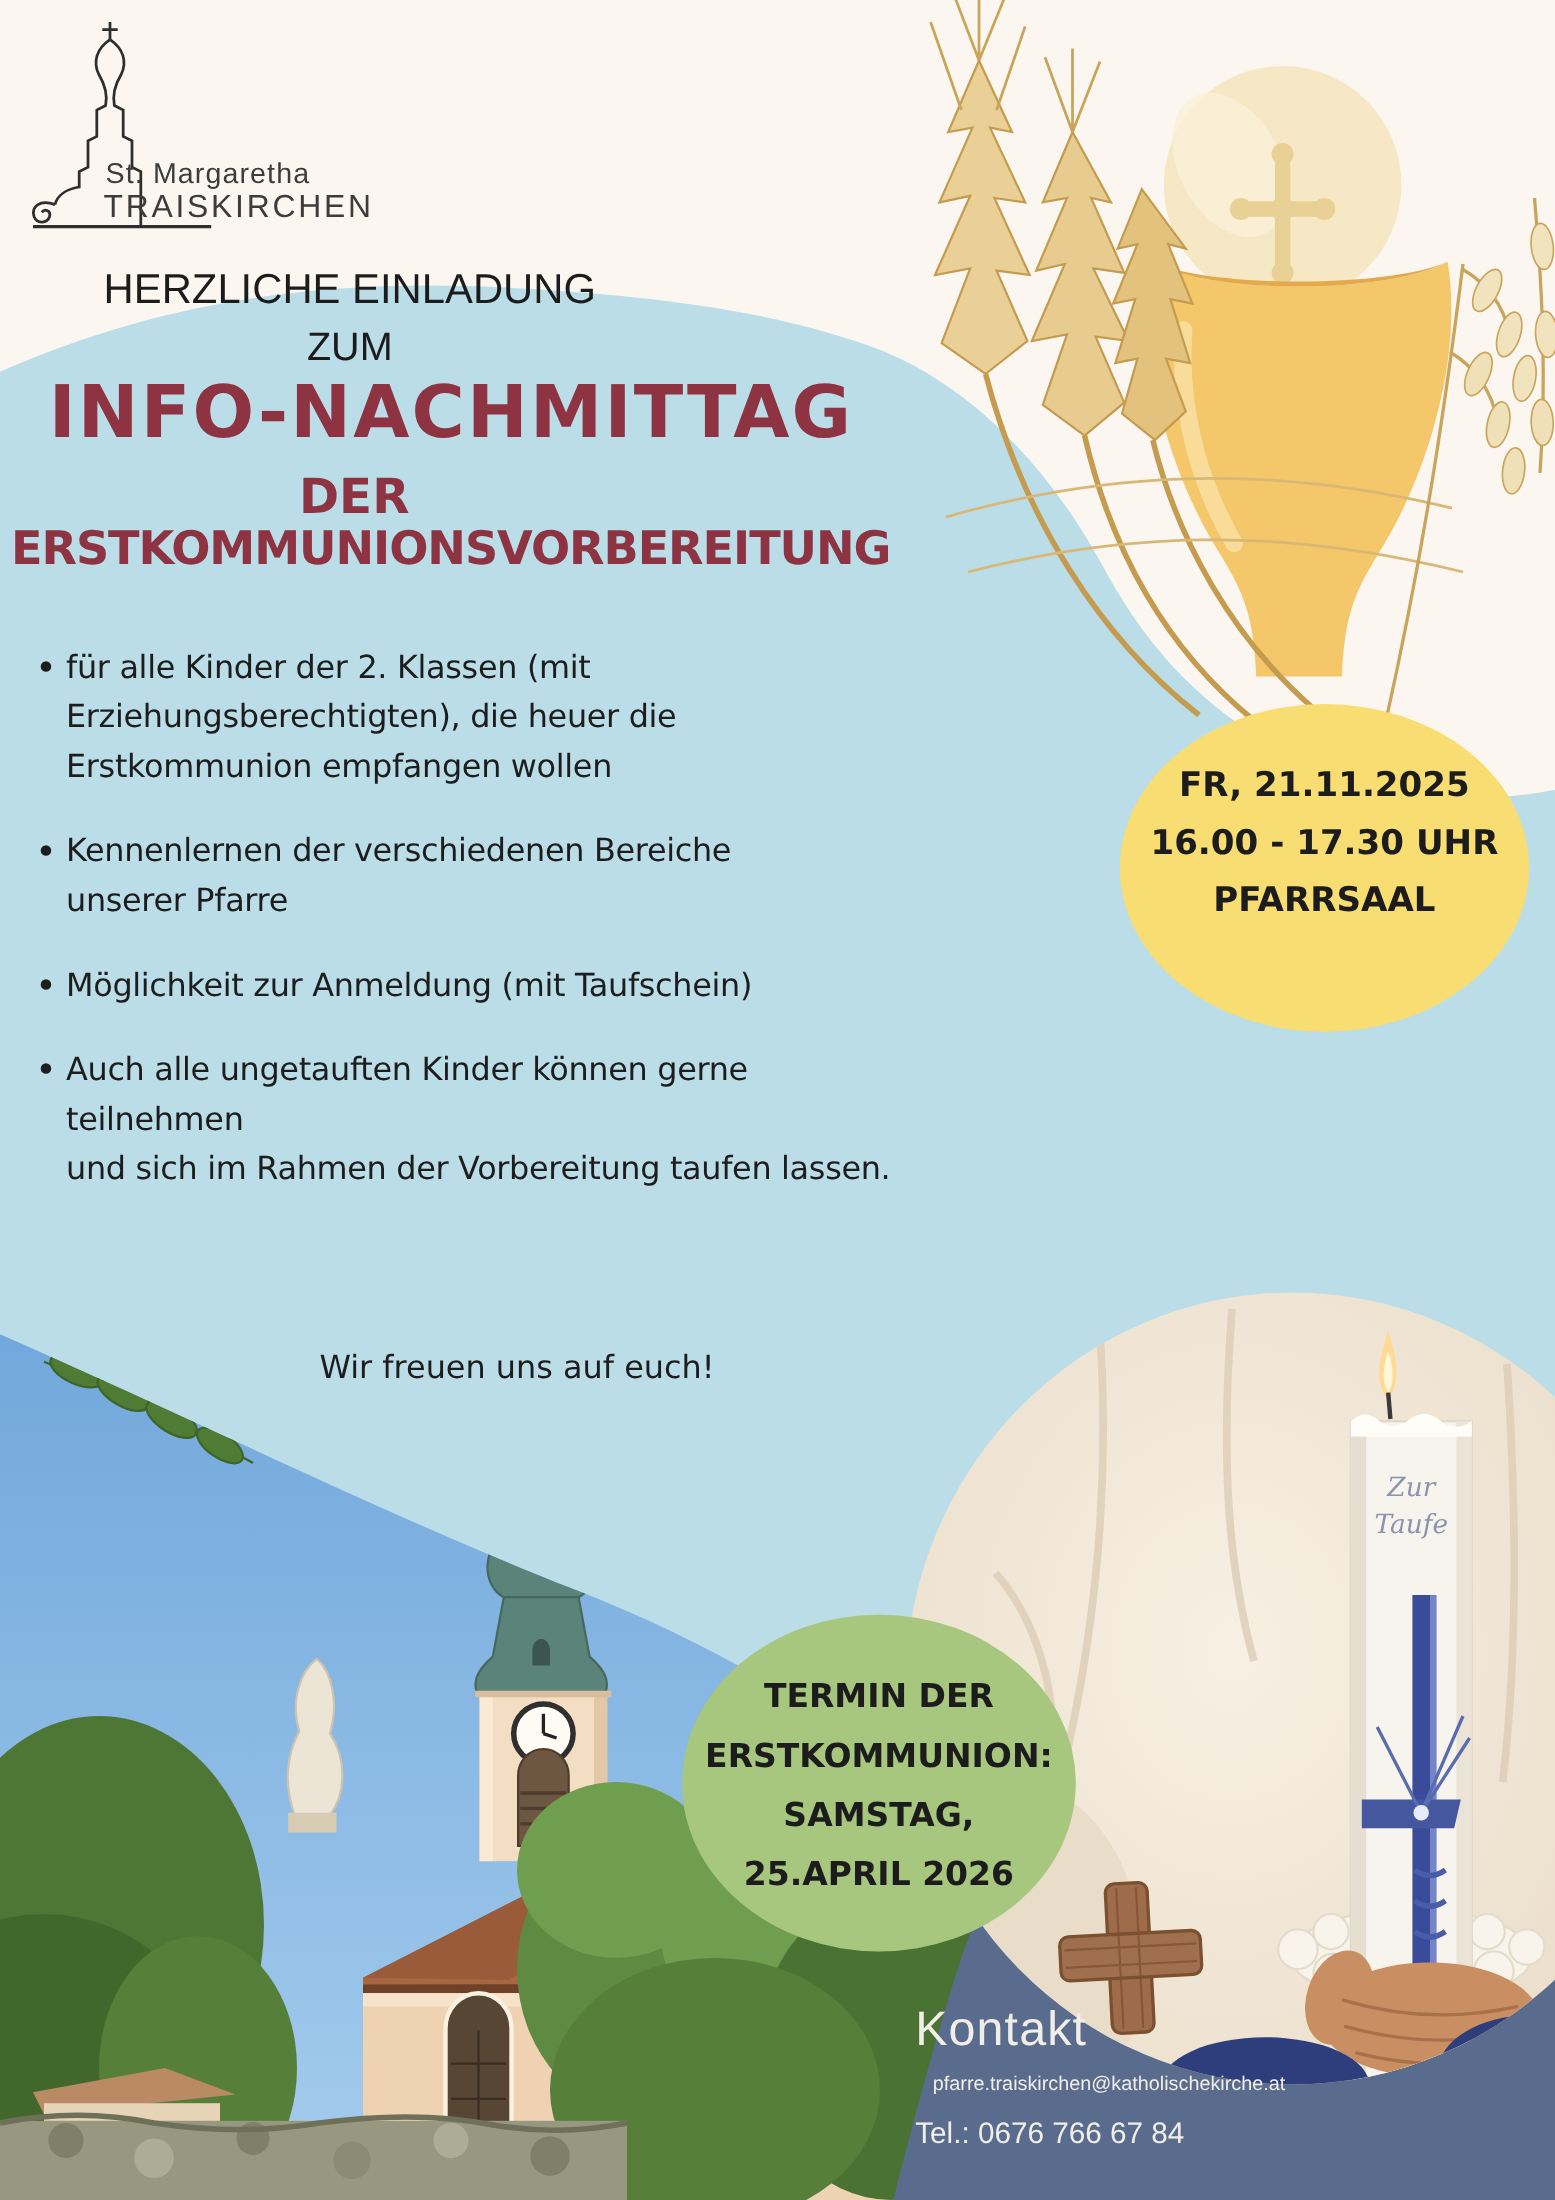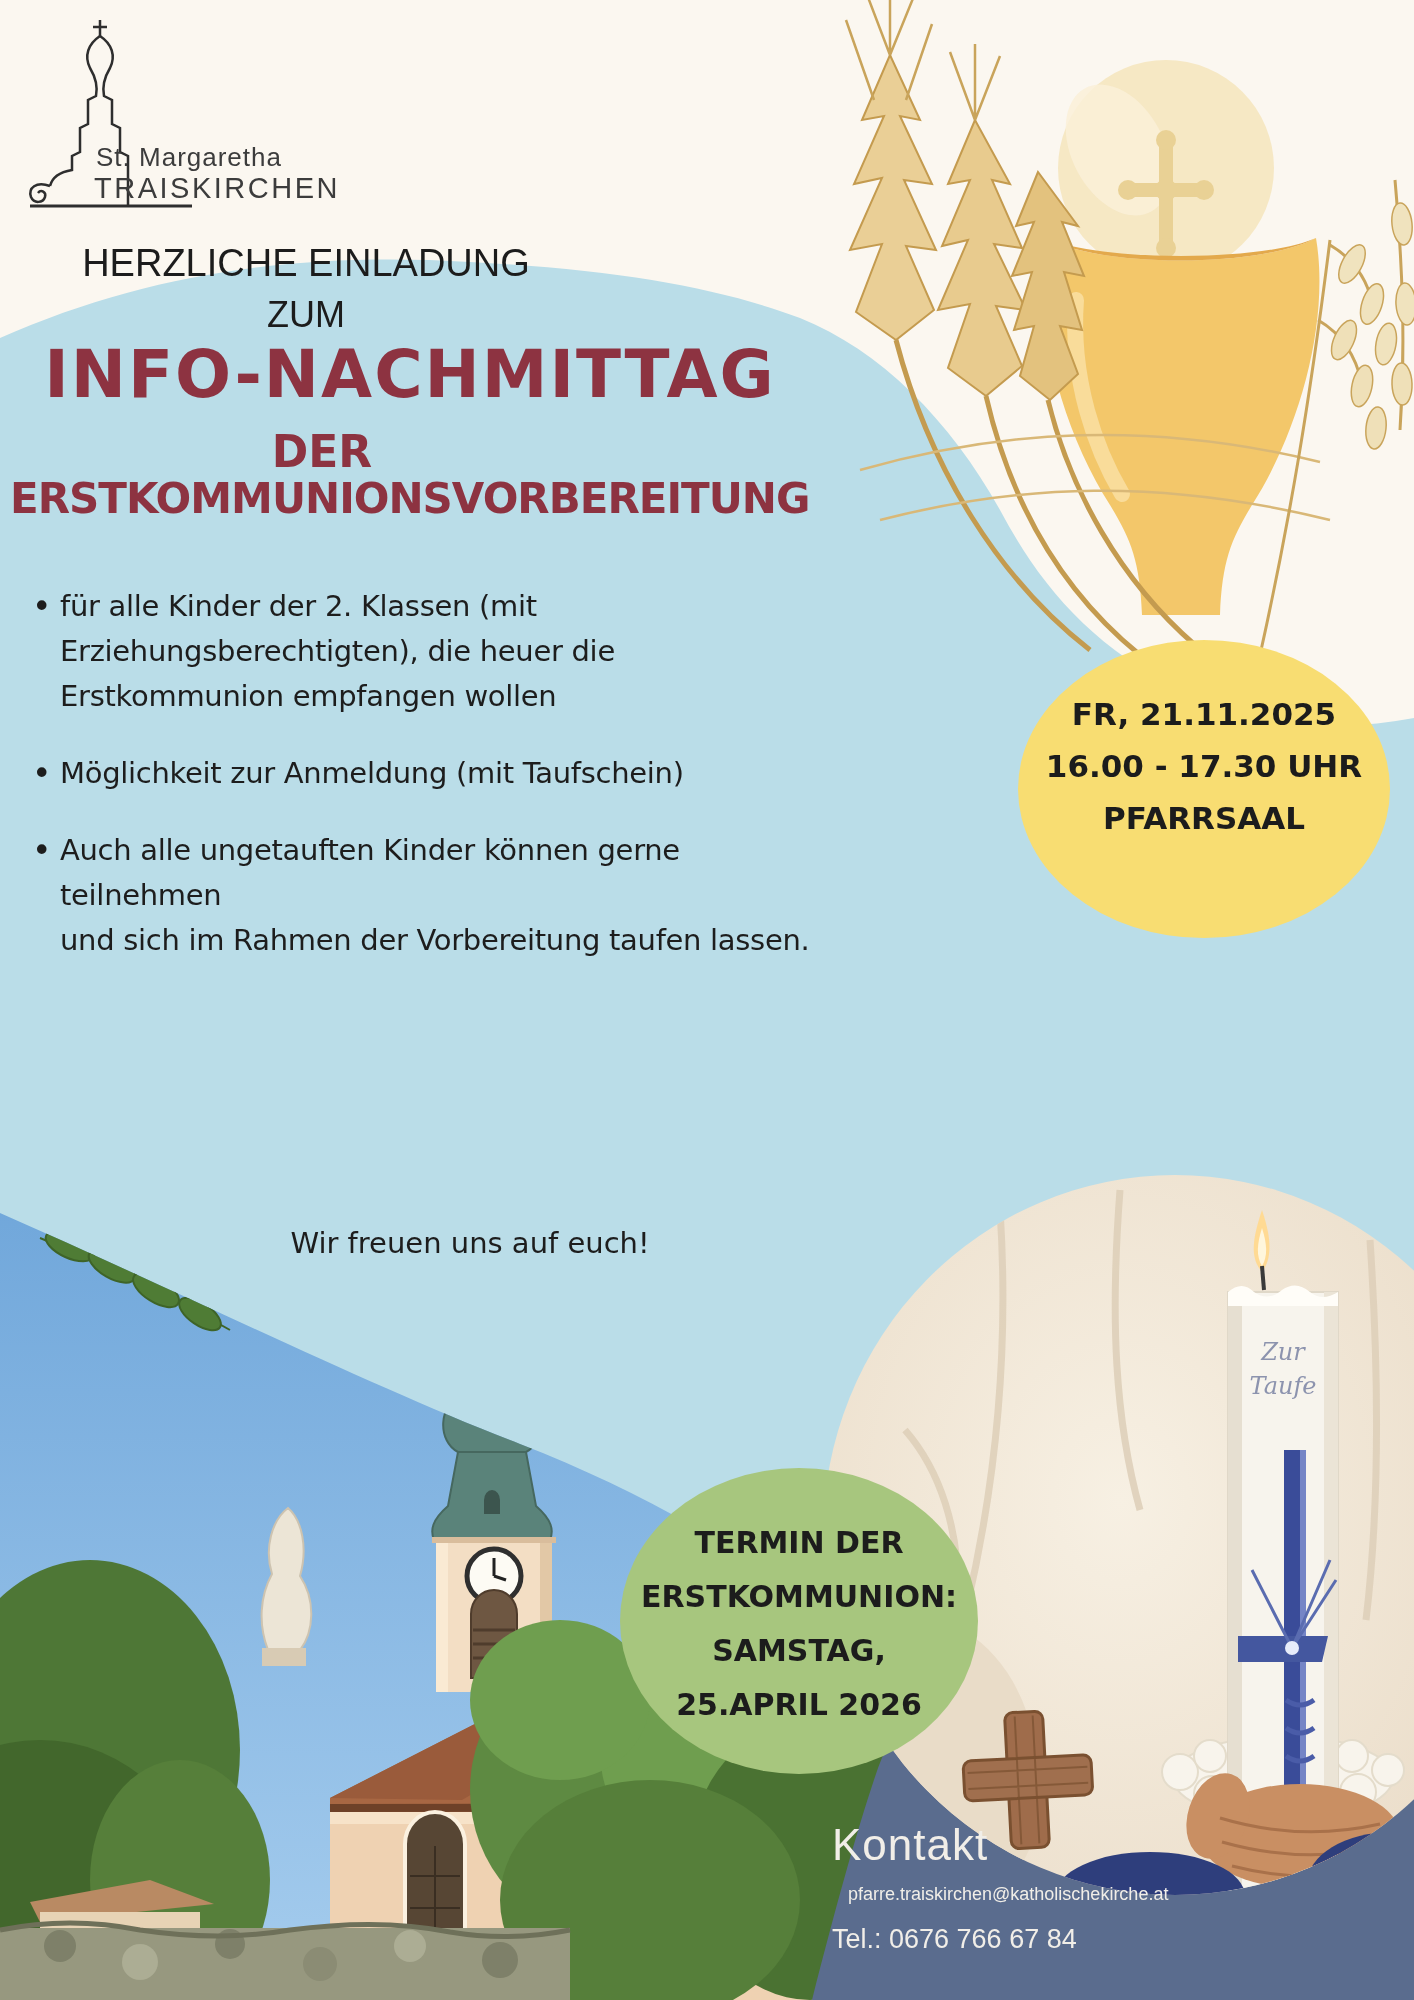--- a/index.html
+++ b/index.html
@@ -4,21 +4,21 @@
 <style>
   html,body{margin:0;padding:0;background:#e8e8e8;}
   .page{position:relative;width:1414px;height:2000px;background:#FBF7F0;overflow:hidden;
         font-family:"DejaVu Sans",sans-serif;}
   .page svg.bg{position:absolute;left:0;top:0;z-index:0;}
   .abs{position:absolute;z-index:2;}
   .badge{position:absolute;z-index:1;border-radius:50%;text-align:center;
          font-weight:bold;color:#1c1c1c;font-family:"DejaVu Sans",sans-serif;}
   .badge .bl{display:block;}
   .logo-text{font-family:"Liberation Sans",sans-serif;color:#3c3c3c;z-index:2;}
-  .h-line{font-family:"Liberation Sans",sans-serif;color:#1c1c1c;text-align:center;}
+  .h-line{font-family:"Liberation Sans",sans-serif;color:#1c1c1c;text-align:center;padding-left:12px;}
   .maroon{color:#8D3341;font-weight:bold;text-align:center;font-family:"DejaVu Sans",sans-serif;}
   .bullets{list-style:none;margin:0;padding:0;color:#1d1d1d;font-size:29px;line-height:45px;letter-spacing:-0.3px;}
   .bullets li{position:relative;padding-left:30px;white-space:pre-line;margin-top:32px;}
   .bullets li::before{content:"\2022";position:absolute;left:2px;top:0;font-size:33px;}
   .closing{color:#1d1d1d;font-size:29px;text-align:center;}
   .contact{font-family:"Liberation Sans",sans-serif;font-weight:300;color:#F1EEE8;z-index:2;}
 </style>
 </head>
 <body>
 
@@ -271,20 +271,22 @@
   <div class="abs h-line" style="left:0;top:242px;width:612px;font-size:38px;">HERZLICHE EINLADUNG</div>
   <div class="abs h-line" style="left:0;top:294px;width:612px;font-size:36px;">ZUM</div>
   <div class="abs maroon" style="left:0;top:336px;width:820px;font-size:66px;letter-spacing:2px;">INFO-NACHMITTAG</div>
   <div class="abs maroon" style="left:0;top:426px;width:644px;font-size:44px;">DER</div>
   <div class="abs maroon" style="left:10px;top:474px;width:792px;font-size:42px;letter-spacing:-1px;">ERSTKOMMUNIONSVORBEREITUNG</div>
 
   <ul class="abs bullets" style="left:30px;top:552px;width:820px;">
     <li>für alle Kinder der 2. Klassen (mit
 Erziehungsberechtigten), die heuer die
 Erstkommunion empfangen wollen</li>
+    <li>Kennenlernen der verschiedenen Bereiche
+unserer Pfarre</li>
     <li>Möglichkeit zur Anmeldung (mit Taufschein)</li>
     <li>Auch alle ungetauften Kinder können gerne teilnehmen
 und sich im Rahmen der Vorbereitung taufen lassen.</li>
   </ul>
 
   <div class="abs closing" style="left:30px;top:1226px;width:880px;">Wir freuen uns auf euch!</div>
 
   <div class="abs contact" style="left:832px;top:1820px;font-size:44px;letter-spacing:1px;">Kontakt</div>
   <div class="abs contact" style="left:848px;top:1884px;font-size:18px;">pfarre.traiskirchen@katholischekirche.at</div>
   <div class="abs contact" style="left:832px;top:1924px;font-size:27px;">Tel.: 0676 766 67 84</div>

